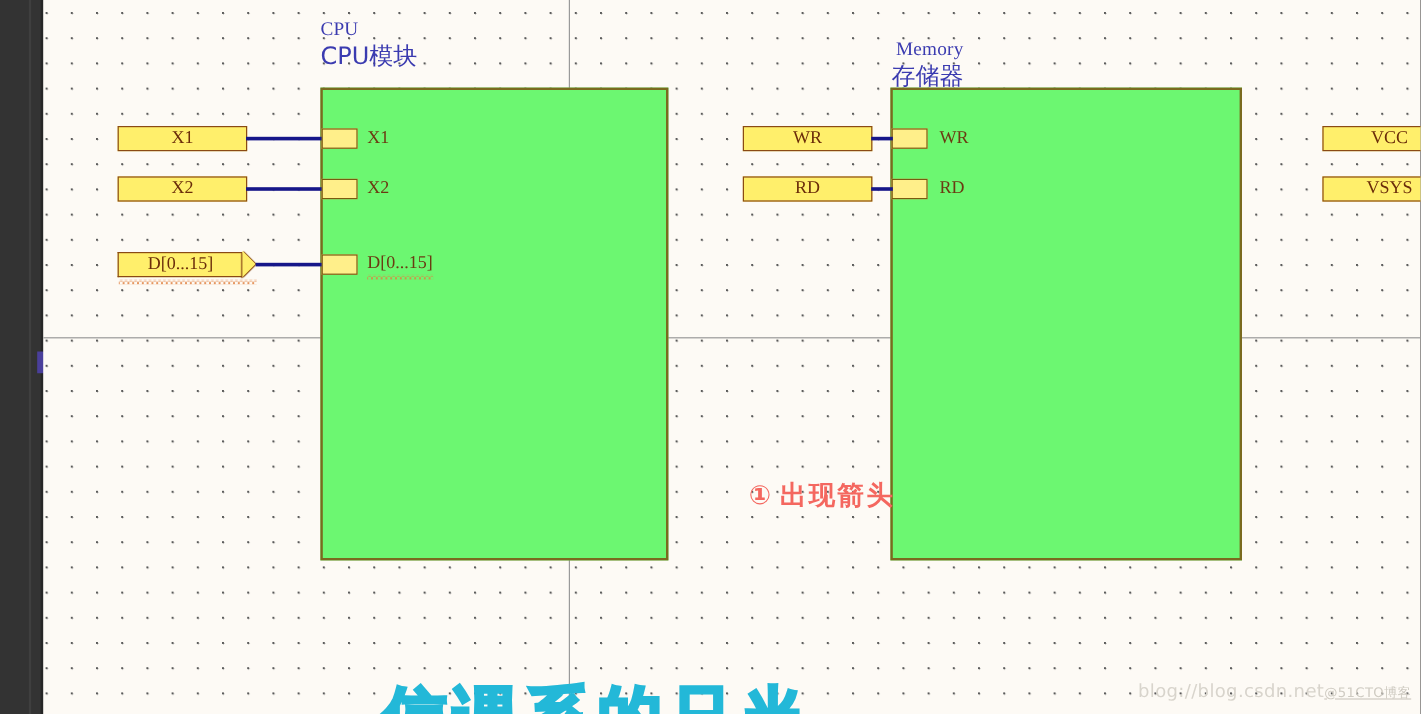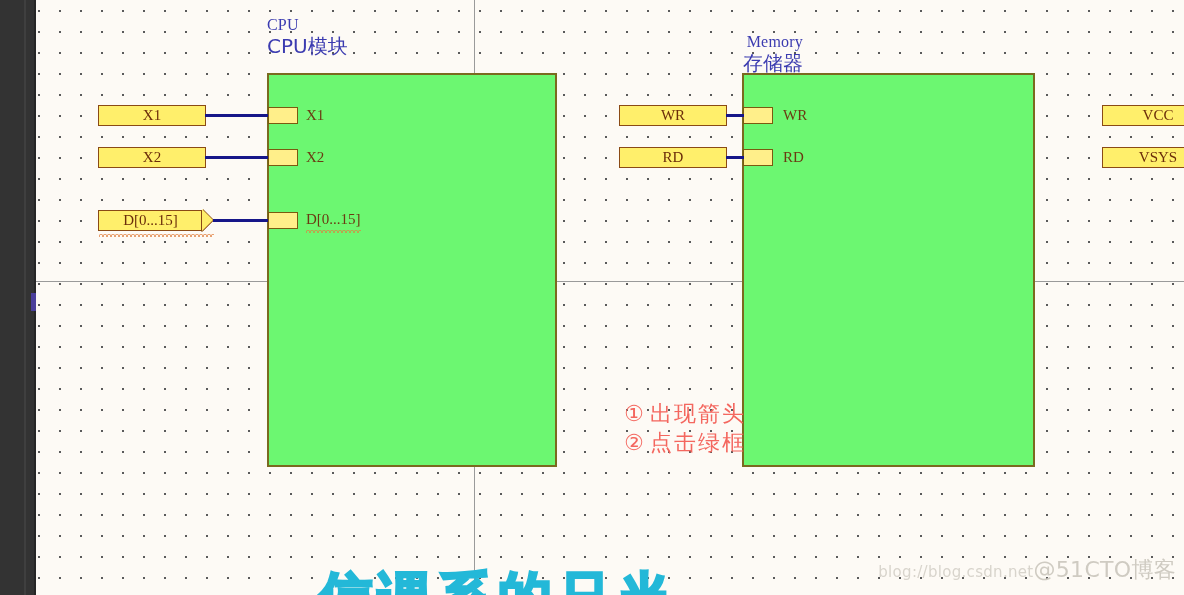--- a/index.html
+++ b/index.html
@@ -191,21 +191,21 @@
   
   .watermark {
     position: absolute;
     right: 8px; bottom: 10px;
     font-size: 15px;
     color: #d8d4cc;
     font-family: "DejaVu Sans", sans-serif;
     white-space: nowrap;
     letter-spacing: 0.3px;
   }
-  .watermark .wm2 { color: #cfcbc2; font-size: 22px; }
+  .watermark .wm2 { color: #cfcbc2; font-size: 11px; text-decoration: underline; }
 </style>
 </head>
 <body>
 
 <div id="stage">
 
   <div class="chrome-left">
     <div class="chrome-left-groove"></div>
     <div class="chrome-left-edge"></div>
   </div>
@@ -271,25 +271,22 @@
     </div>
     <div class="wire" style="left:690px; top:156px; width:18px;"></div>
 
     <div class="netlabel" style="left:1066px; top:105px; width:112px;">
       <span>VCC</span>
     </div>
     <div class="netlabel" style="left:1066px; top:147px; width:112px;">
       <span>VSYS</span>
     </div>
 
-    <div class="annotation" style="left:588px; top:398px;">
+    <div class="annotation" style="left:588px; top:398px;font-weight:bold;">
       <span class="num">①</span><span>出现箭头</span>
-    </div>
-    <div class="annotation" style="left:588px; top:427px;">
-      <span class="num">②</span><span>点击绿框</span>
     </div>
 
     <div class="cyan-text">信课系的只当</div>
 
     <div class="watermark">
       <span class="wm1">blog://blog.csdn.net</span><span class="wm2">@51CTO博客</span>
     </div>
 
   </div>
 </div>

